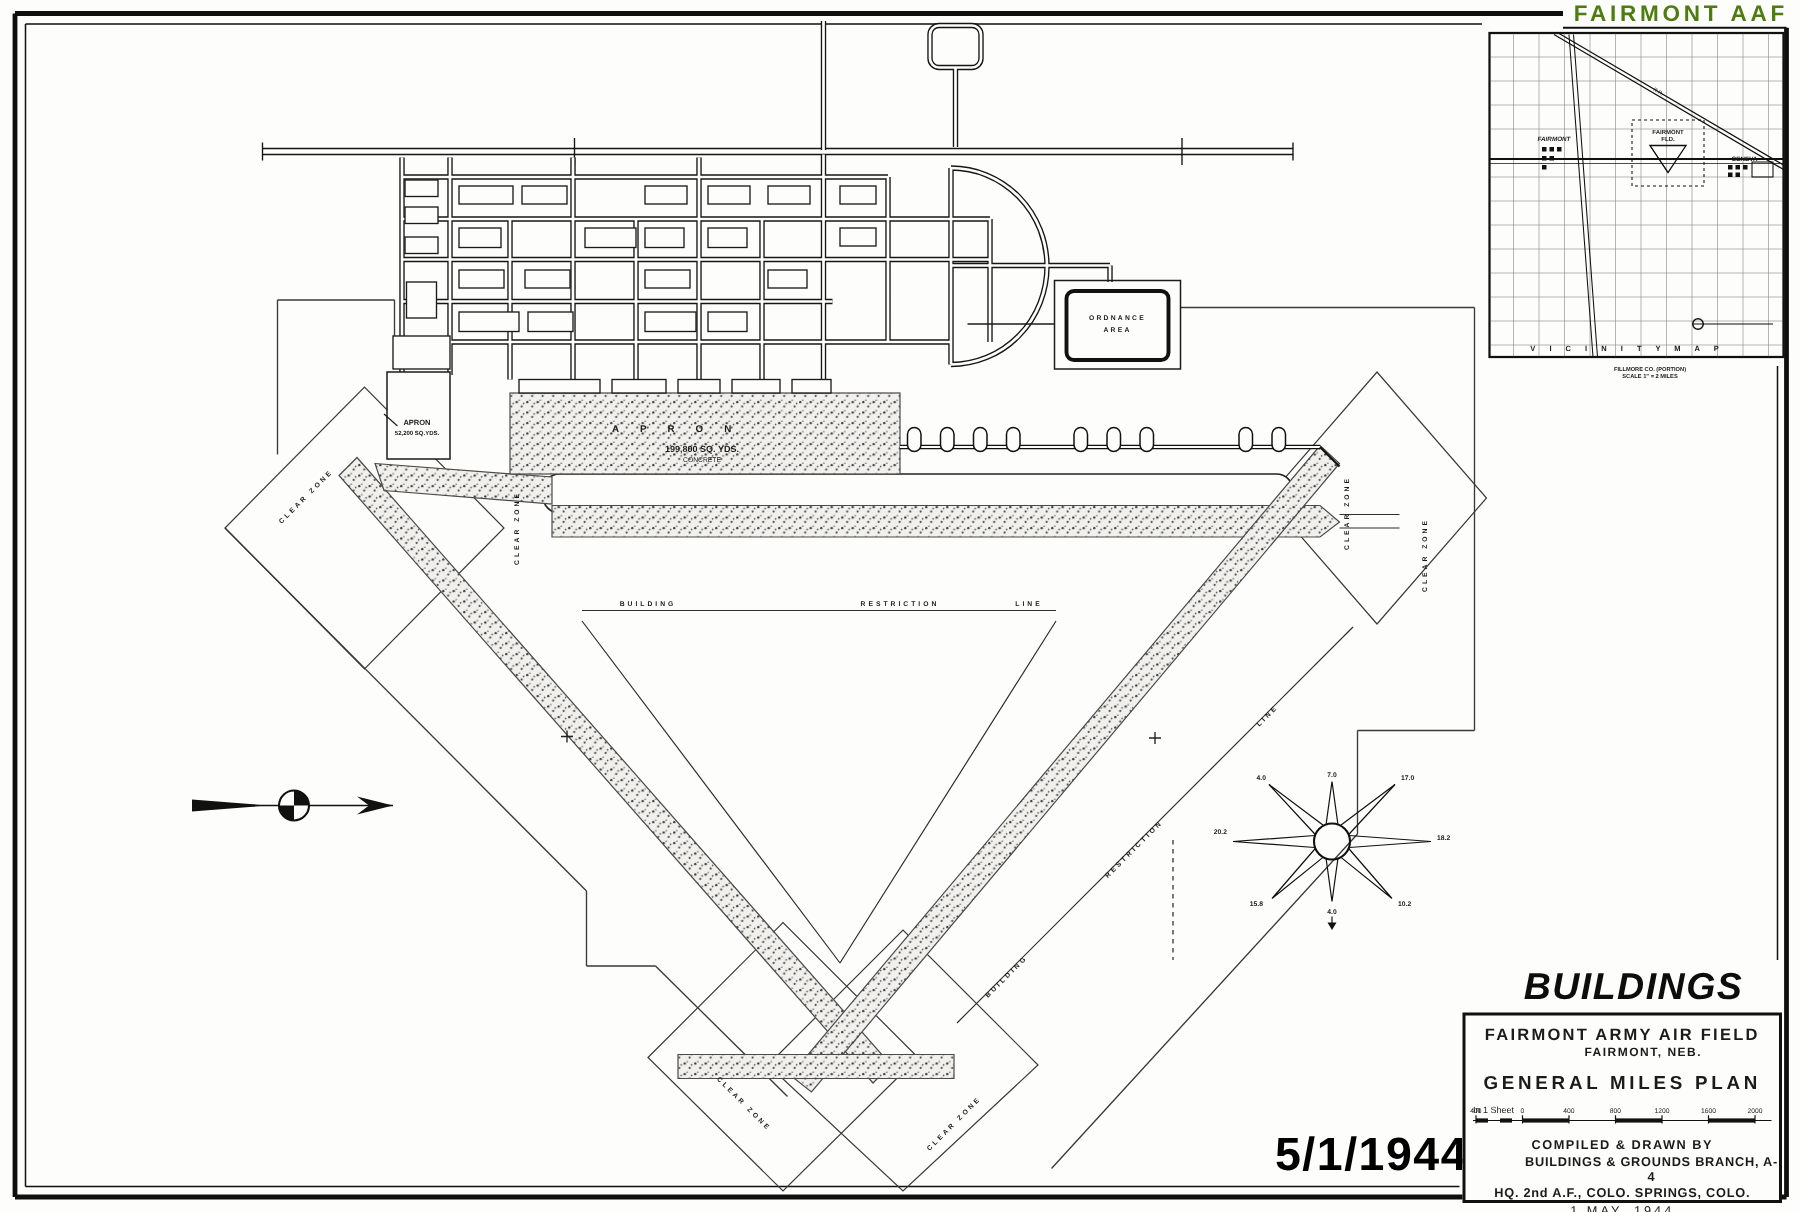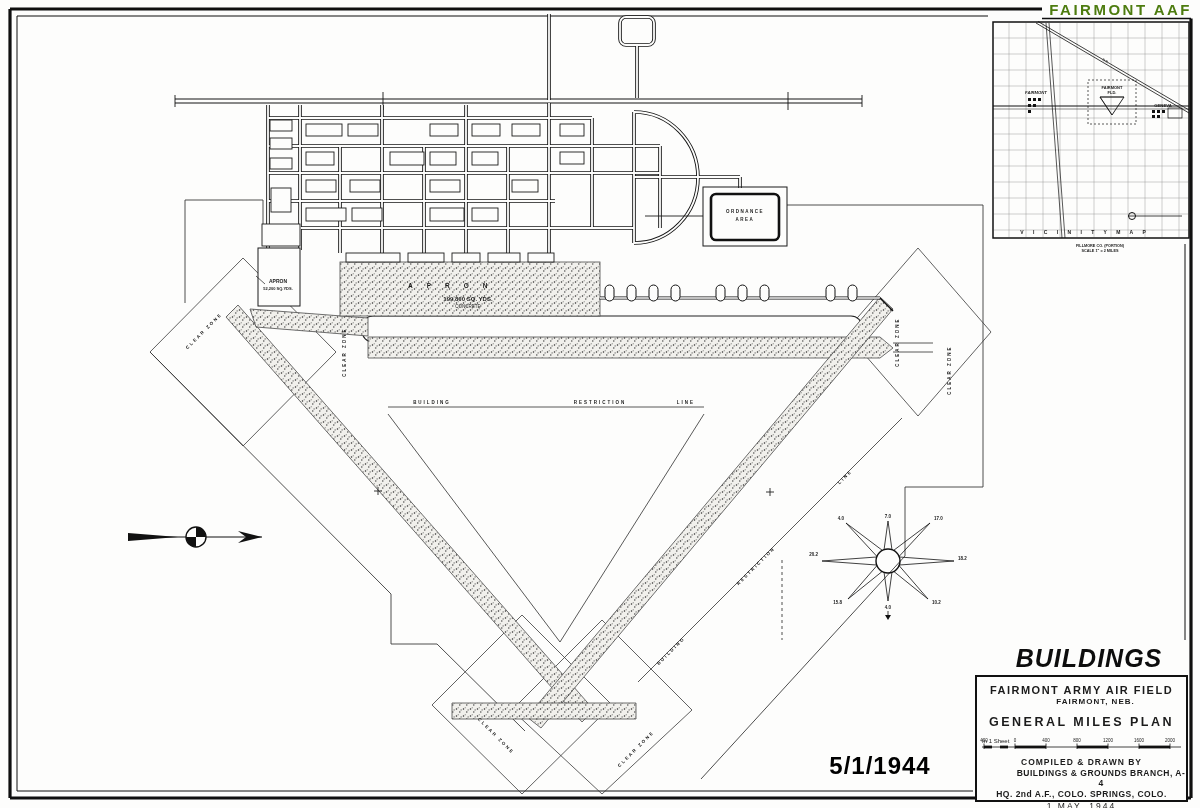--- a/index.html
+++ b/index.html
@@ -4,21 +4,21 @@
 <style>
   html,body{margin:0;padding:0;background:#ffffff;}
   #sheet{position:relative;width:1200px;height:808px;background:#fdfdfc;overflow:hidden;
          font-family:"Liberation Sans",sans-serif;color:#1b1b1b;}
   svg text{font-family:"Liberation Sans",sans-serif;fill:#1b1b1b;}
   .abs{position:absolute;}
   #vicinity-title{left:1040px;top:1px;width:152px;text-align:right;font-size:15px;
       letter-spacing:2.5px;font-weight:bold;color:#4d7c0f;}
   #restricted{left:988px;top:644px;width:202px;text-align:center;font-size:25px;
       font-style:italic;font-weight:bold;letter-spacing:1px;color:#0d0d0d;}
-  #date-stamp{left:824px;top:752px;width:112px;text-align:center;font-size:24px;
+  #date-stamp{left:850px;top:752px;width:112px;text-align:center;font-size:31px;
       font-weight:bold;letter-spacing:1px;color:#000;}
   #title-box{left:975px;top:675px;width:209px;height:120px;border:2px solid #111;
       background:#fdfdfc;text-align:center;padding-top:3px;}
   #title-box .l1{font-size:11px;font-weight:bold;letter-spacing:1.5px;margin-top:4px;}
   #title-box .l2{font-size:8px;font-weight:bold;letter-spacing:1px;margin-top:1px;padding-left:28px;}
   #title-box .l3{font-size:12.5px;font-weight:bold;letter-spacing:2.5px;margin-top:9px;}
   #title-box .note{position:absolute;left:5px;top:61px;font-size:6px;}
   #title-box .c1{font-size:8.5px;font-weight:bold;letter-spacing:1px;margin-top:2px;}
   #title-box .c2{font-size:8.5px;font-weight:bold;letter-spacing:0.5px;margin-top:1px;padding-left:39px;}
   #title-box .c3{font-size:8.5px;font-weight:bold;letter-spacing:0.5px;margin-top:1px;}

